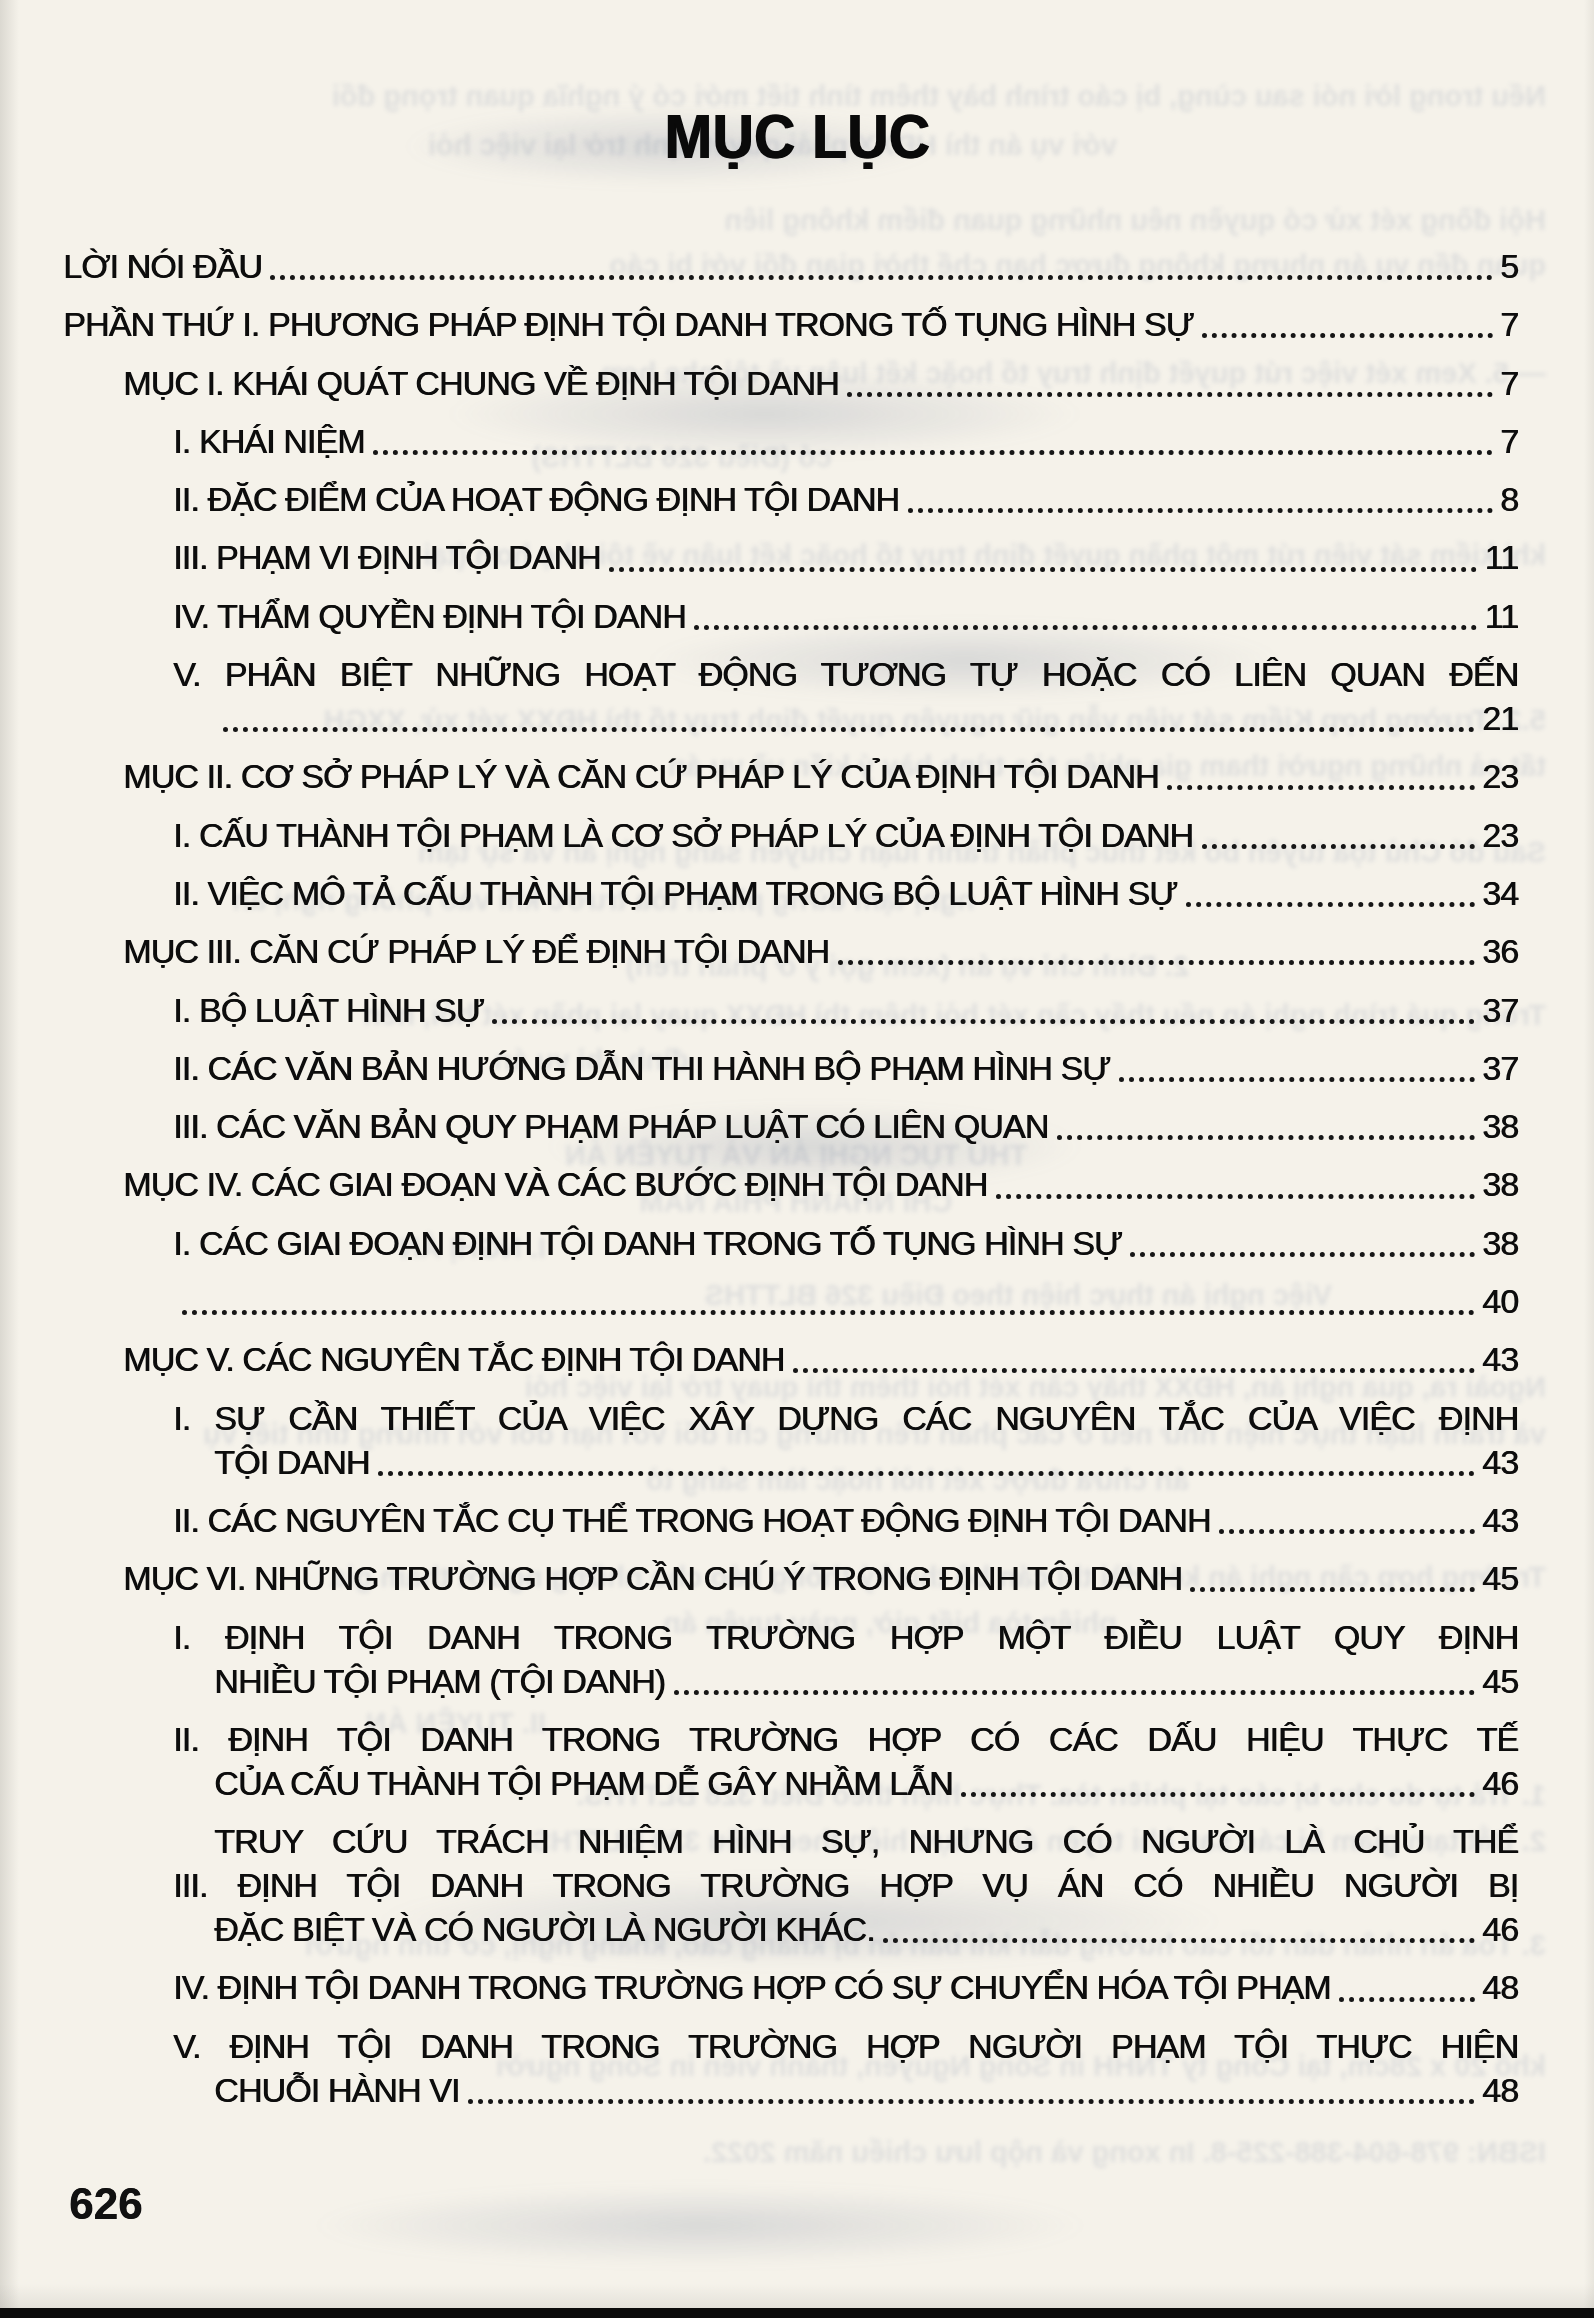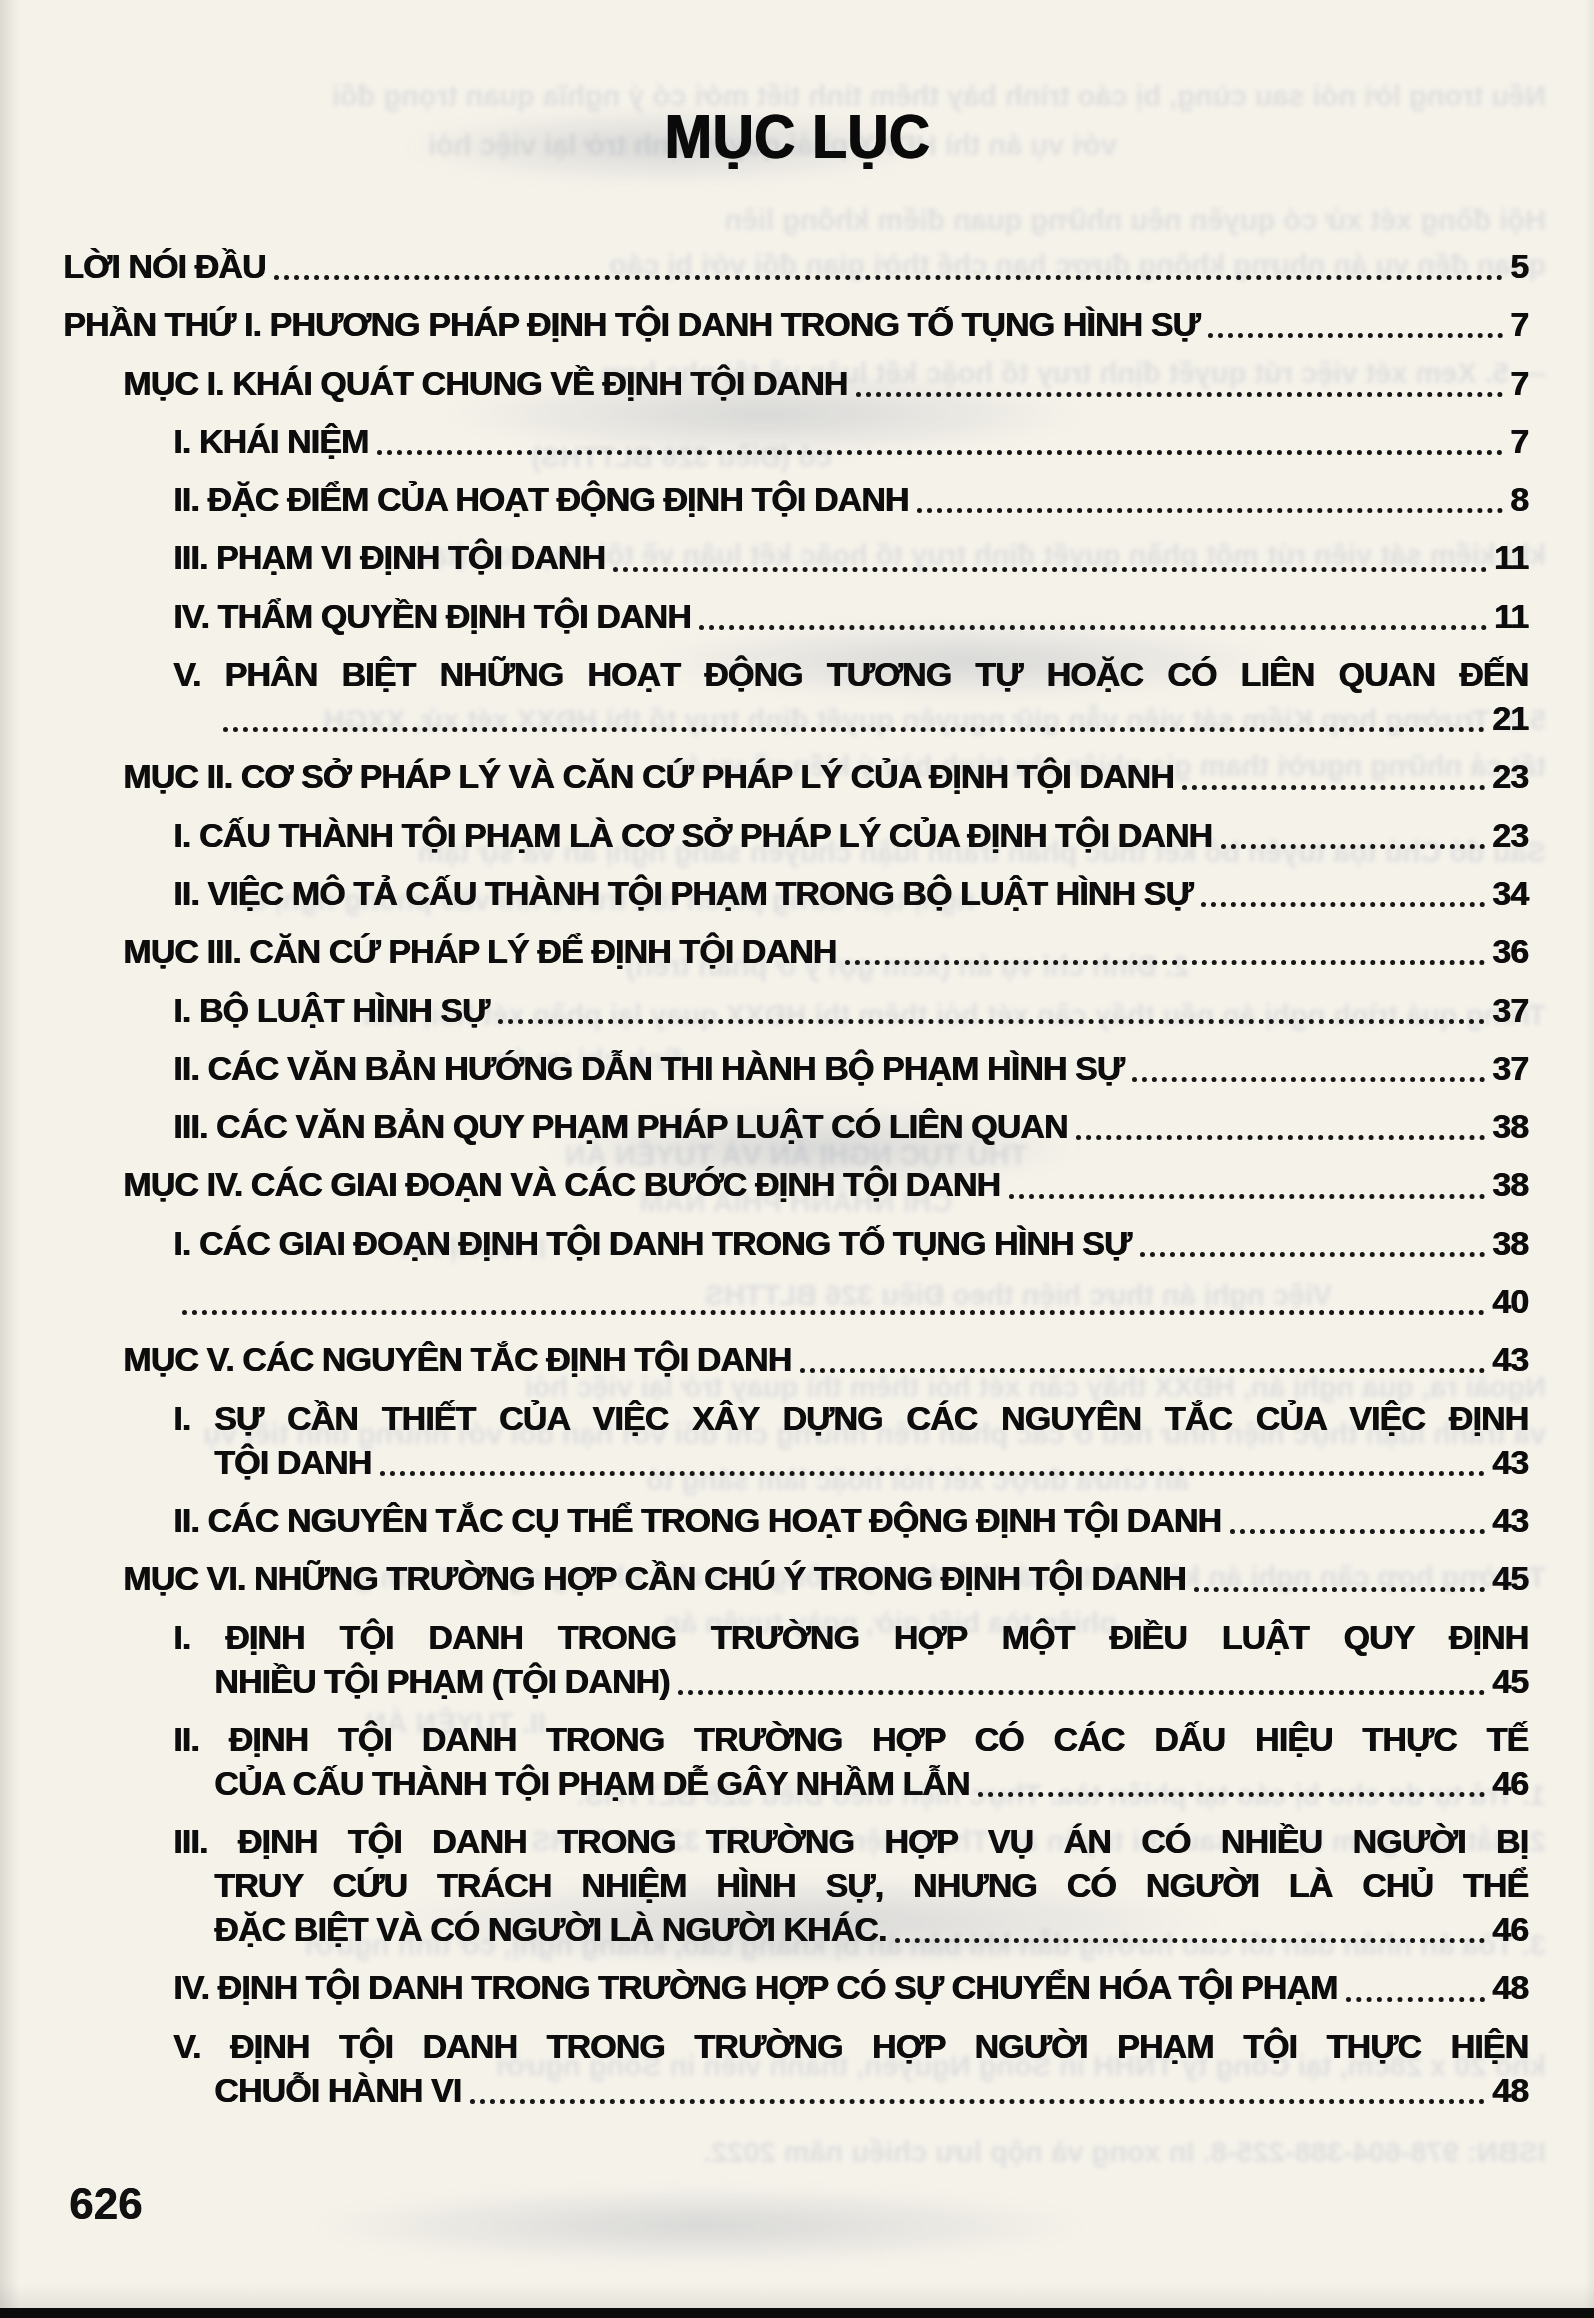--- a/index.html
+++ b/index.html
@@ -66,22 +66,22 @@
     position: absolute; top: 100px; left: 0; width: 100%;
     text-align: center;
     font-size: 63px; font-weight: bold;
     letter-spacing: 0.7px;
     color: #0a0a0a;
     text-shadow: 1.7px 0 0 currentColor;
     transform: scaleX(0.90);
   }
 
   .toc {
-    position: absolute; top: 244px; left: 63px; right: 66px;
-    font-size: 34px; font-weight: bold;
+    position: absolute; top: 244px; left: 63px; right: 76px;
+    font-size: 34px; font-weight: normal;
     letter-spacing: -0.9px;
     color: #0d0d0d;
     text-shadow: 0.8px 0 0 currentColor;
   }
   .entry { margin-bottom: 14.3px; }
   .entry.lvl-part { margin-left: 0; }
   .entry.lvl-muc  { margin-left: 60px; text-align: center; }
   .entry.lvl-sub  { margin-left: 110px; }
 
   .jline, .lastline { line-height: 44px; }
@@ -317,22 +317,22 @@
       </div>
       <div class="entry lvl-sub">
         <div class="jline">II. ĐỊNH TỘI DANH TRONG TRƯỜNG HỢP CÓ CÁC DẤU HIỆU THỰC TẾ</div>
         <div class="lastline cont">
           <span class="t">CỦA CẤU THÀNH TỘI PHẠM DỄ GÂY NHẦM LẪN</span>
           <span class="leader"></span>
           <span class="pg">46</span>
         </div>
       </div>
       <div class="entry lvl-sub">
+        <div class="jline cont">TRUY CỨU TRÁCH NHIỆM HÌNH SỰ, NHƯNG CÓ NGƯỜI LÀ CHỦ THỂ</div>
         <div class="jline">III. ĐỊNH TỘI DANH TRONG TRƯỜNG HỢP VỤ ÁN CÓ NHIỀU NGƯỜI BỊ</div>
-        <div class="jline cont">TRUY CỨU TRÁCH NHIỆM HÌNH SỰ, NHƯNG CÓ NGƯỜI LÀ CHỦ THỂ</div>
         <div class="lastline cont">
           <span class="t">ĐẶC BIỆT VÀ CÓ NGƯỜI LÀ NGƯỜI KHÁC.</span>
           <span class="leader"></span>
           <span class="pg">46</span>
         </div>
       </div>
       <div class="entry lvl-sub">
         <div class="lastline">
           <span class="t">IV. ĐỊNH TỘI DANH TRONG TRƯỜNG HỢP CÓ SỰ CHUYỂN HÓA TỘI PHẠM</span>
           <span class="leader"></span>

